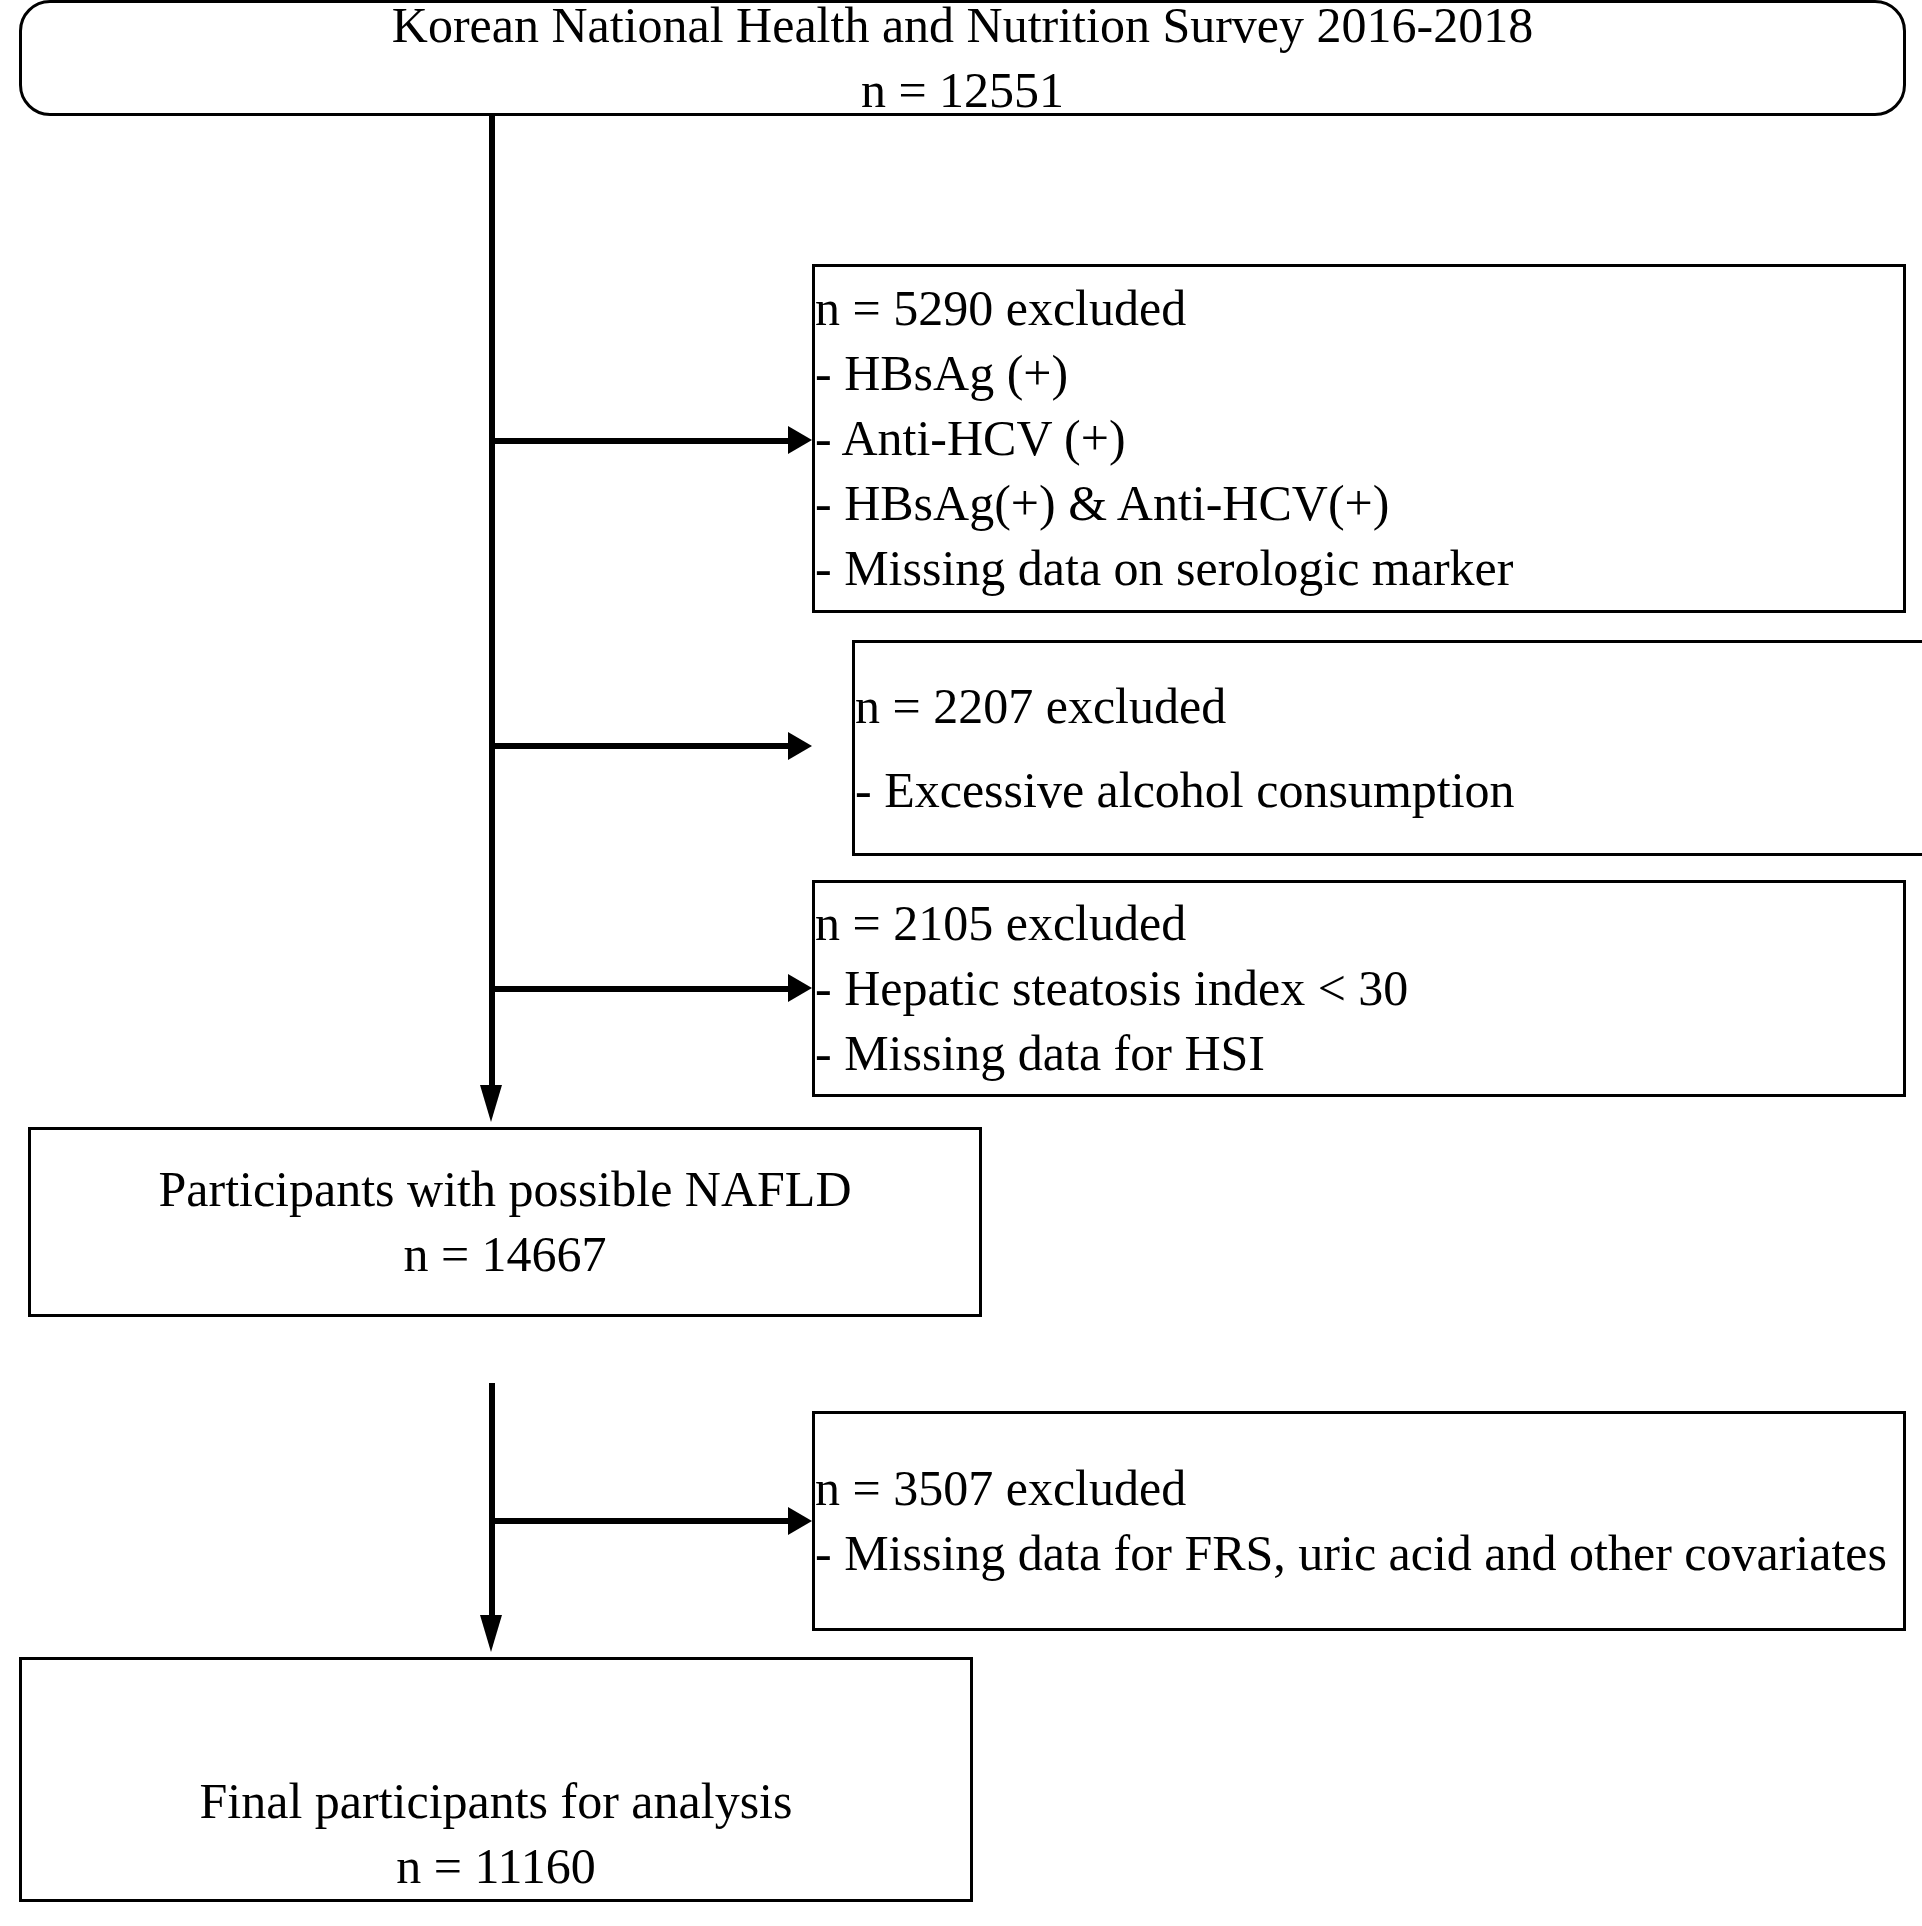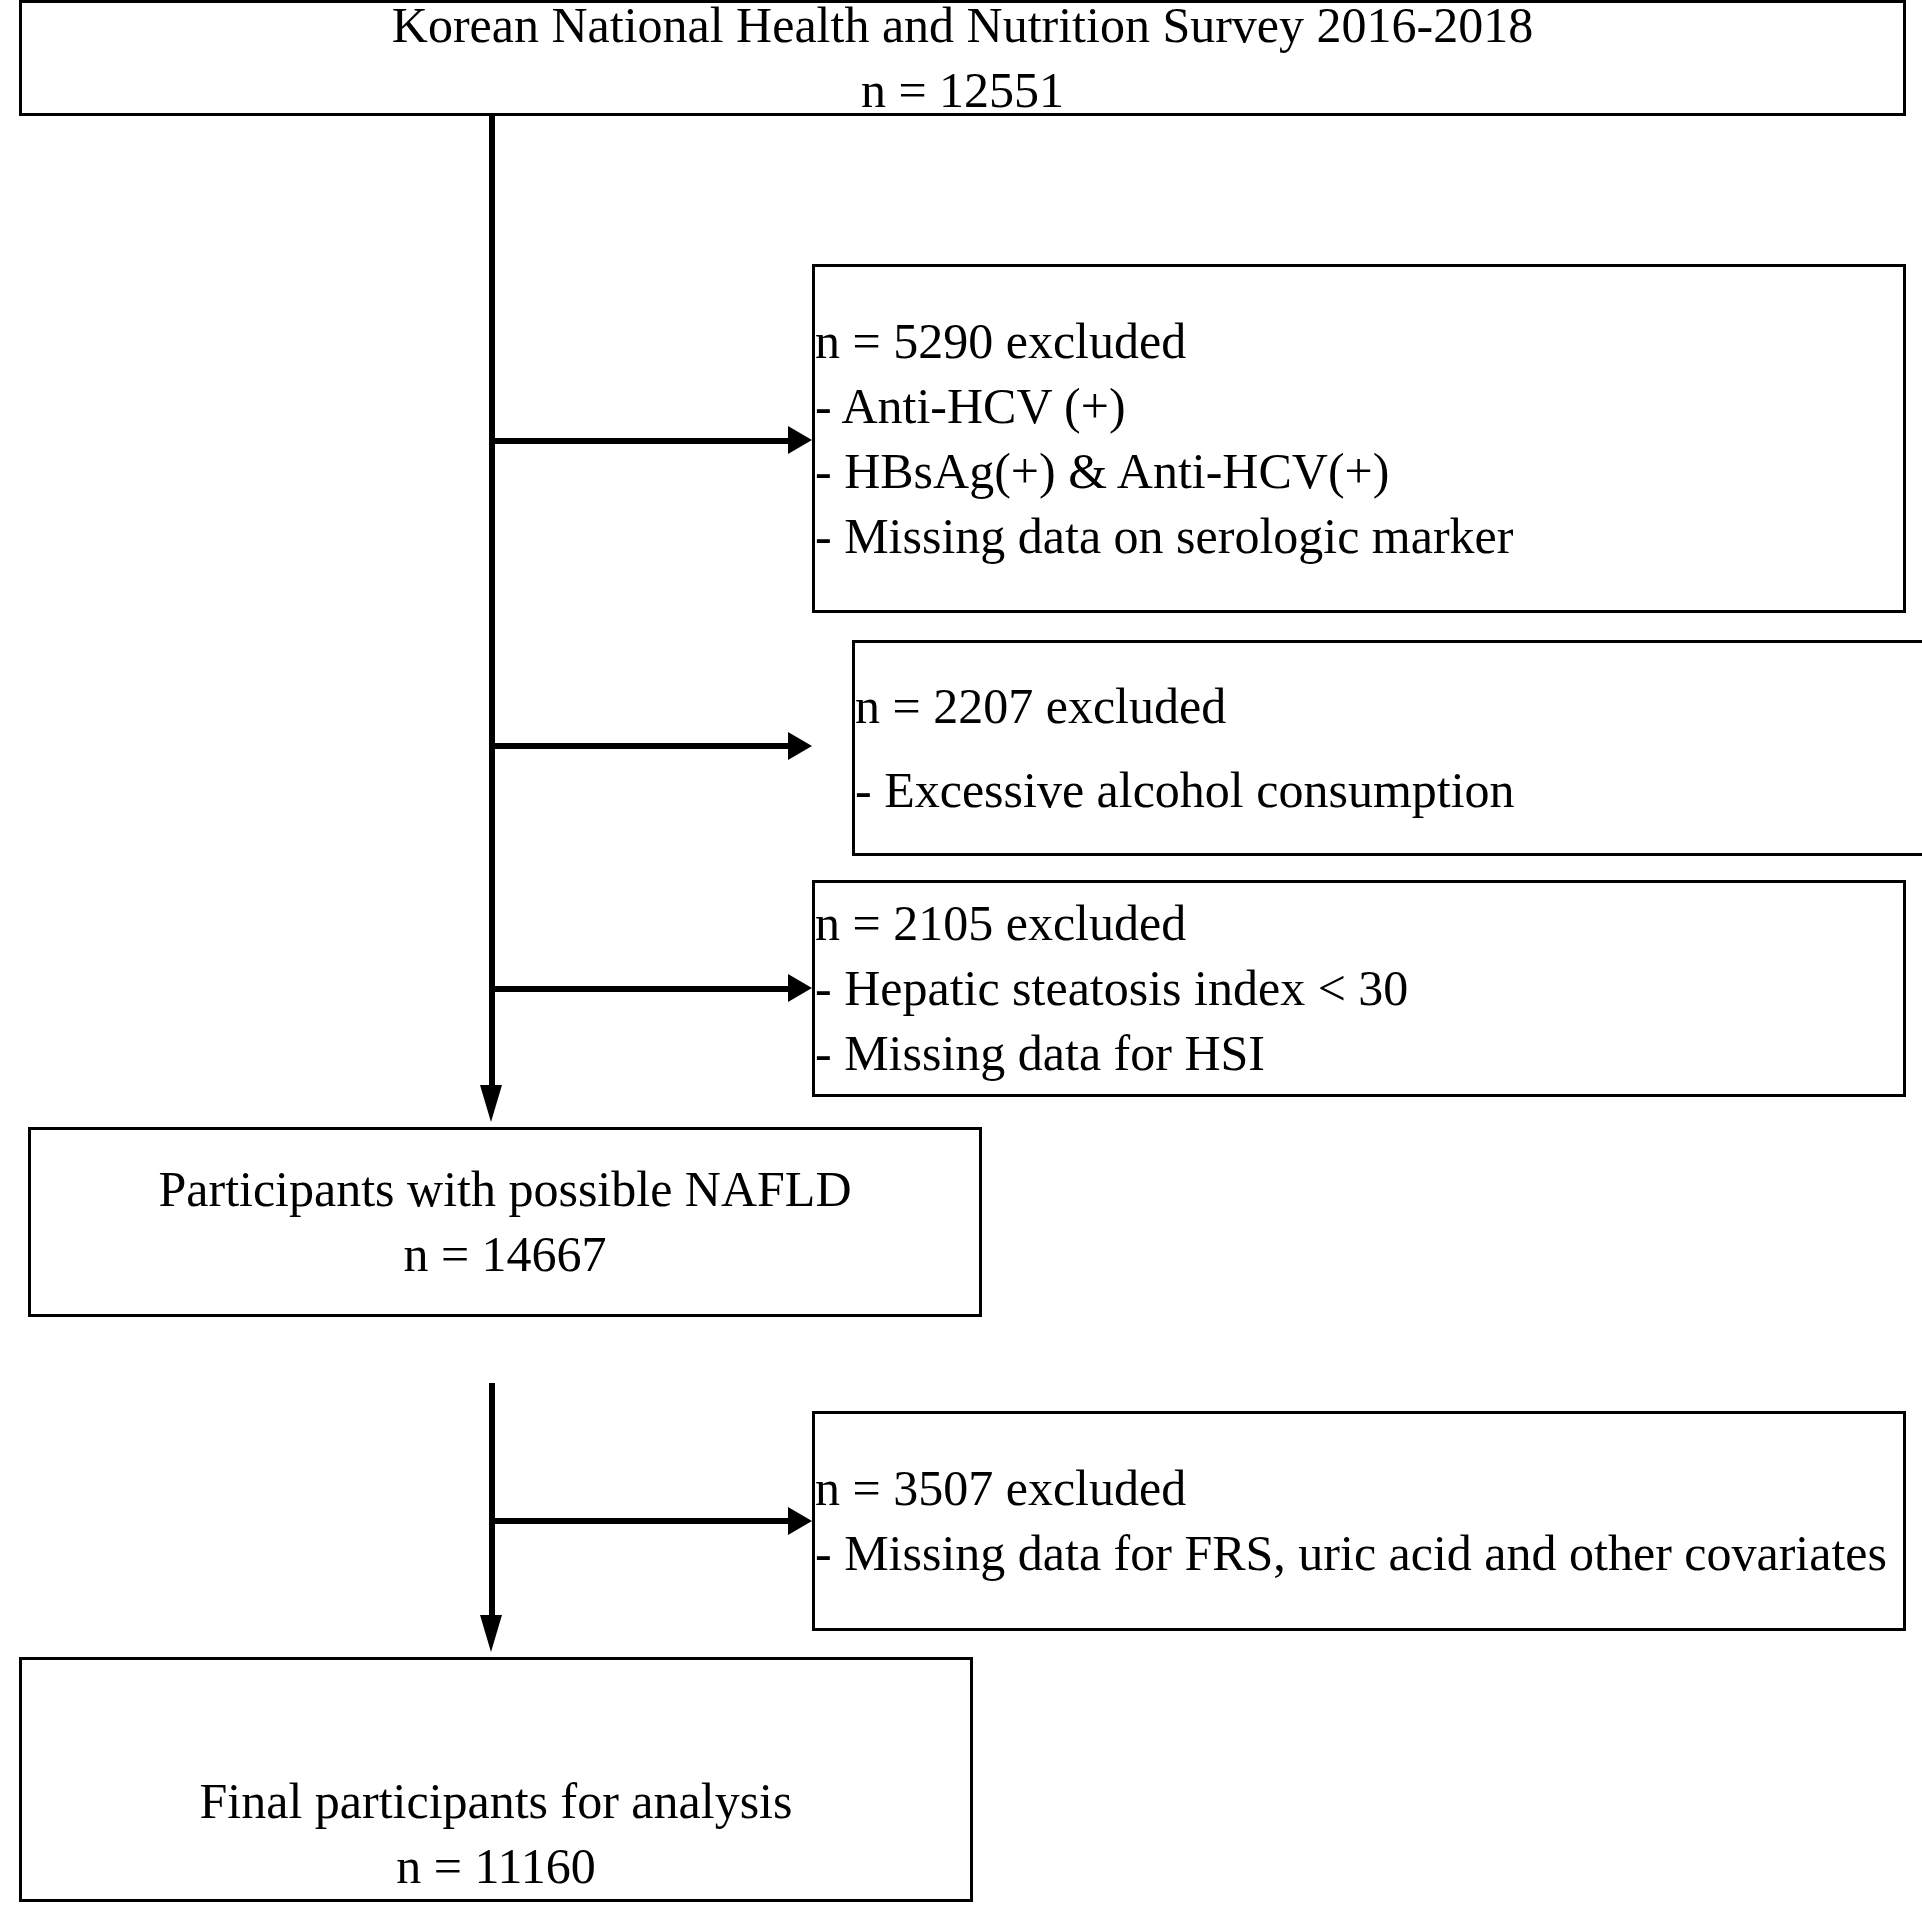--- a/index.html
+++ b/index.html
@@ -74,34 +74,35 @@
     border-left: 11.5px solid transparent;
     border-right: 11.5px solid transparent;
     border-top: 37px solid #000000;
   }
 </style>
 </head>
 <body>
 
 <div id="canvas">
 
-  <div class="flow-box center" style="left:19px; top:0px; width:1887px; height:116px;">
+  <div class="flow-box center" style="left:19px; top:0px; width:1887px; height:116px;border-radius:31px;">
     <div class="box-line">Korean National Health and Nutrition Survey 2016-2018</div>
     <div class="box-line">n = 12551</div>
   </div>
 
   <div class="v-line" style="left:489px; top:116px; height:976px;"></div>
   <div class="arrow-down" style="left:480px; top:1085px;"></div>
 
   <div class="h-line" style="left:489px; top:438px; width:300px;"></div>
   <div class="arrow-right" style="left:788px; top:426px;"></div>
 
   <div class="flow-box left" style="left:812px; top:264px; width:1094px; height:349px;">
     <div class="excl-inner">
       <div class="box-line">n = 5290 excluded</div>
+      <div class="box-line">- HBsAg (+)</div>
       <div class="box-line">- Anti-HCV (+)</div>
       <div class="box-line">- HBsAg(+) &amp; Anti-HCV(+)</div>
       <div class="box-line">- Missing data on serologic marker</div>
     </div>
   </div>
 
   <div class="h-line" style="left:489px; top:743px; width:300px;"></div>
   <div class="arrow-right" style="left:788px; top:732px;"></div>
 
   <div class="flow-box left" style="left:852px; top:640px; width:1094px; height:216px;justify-content:center;">

